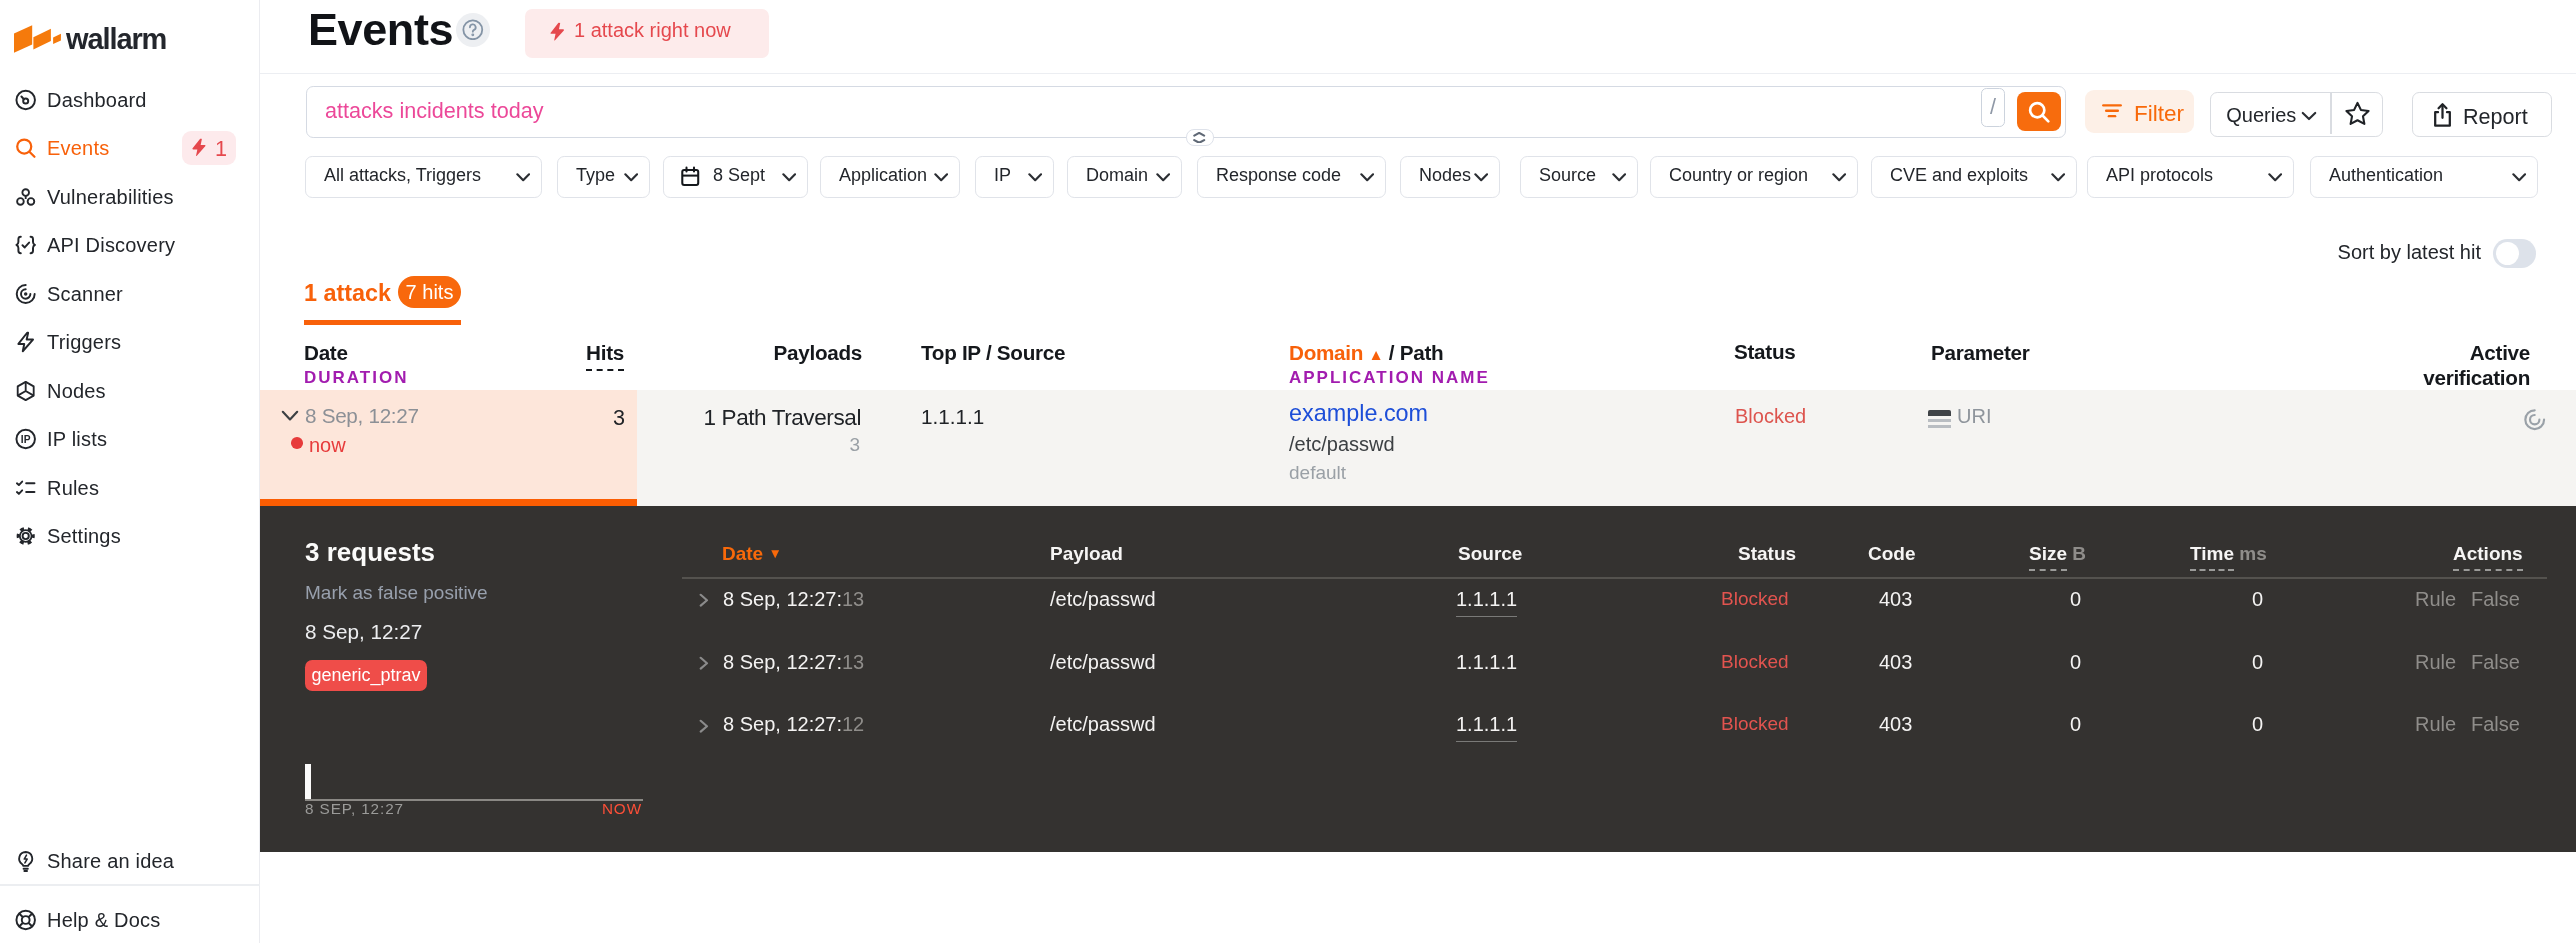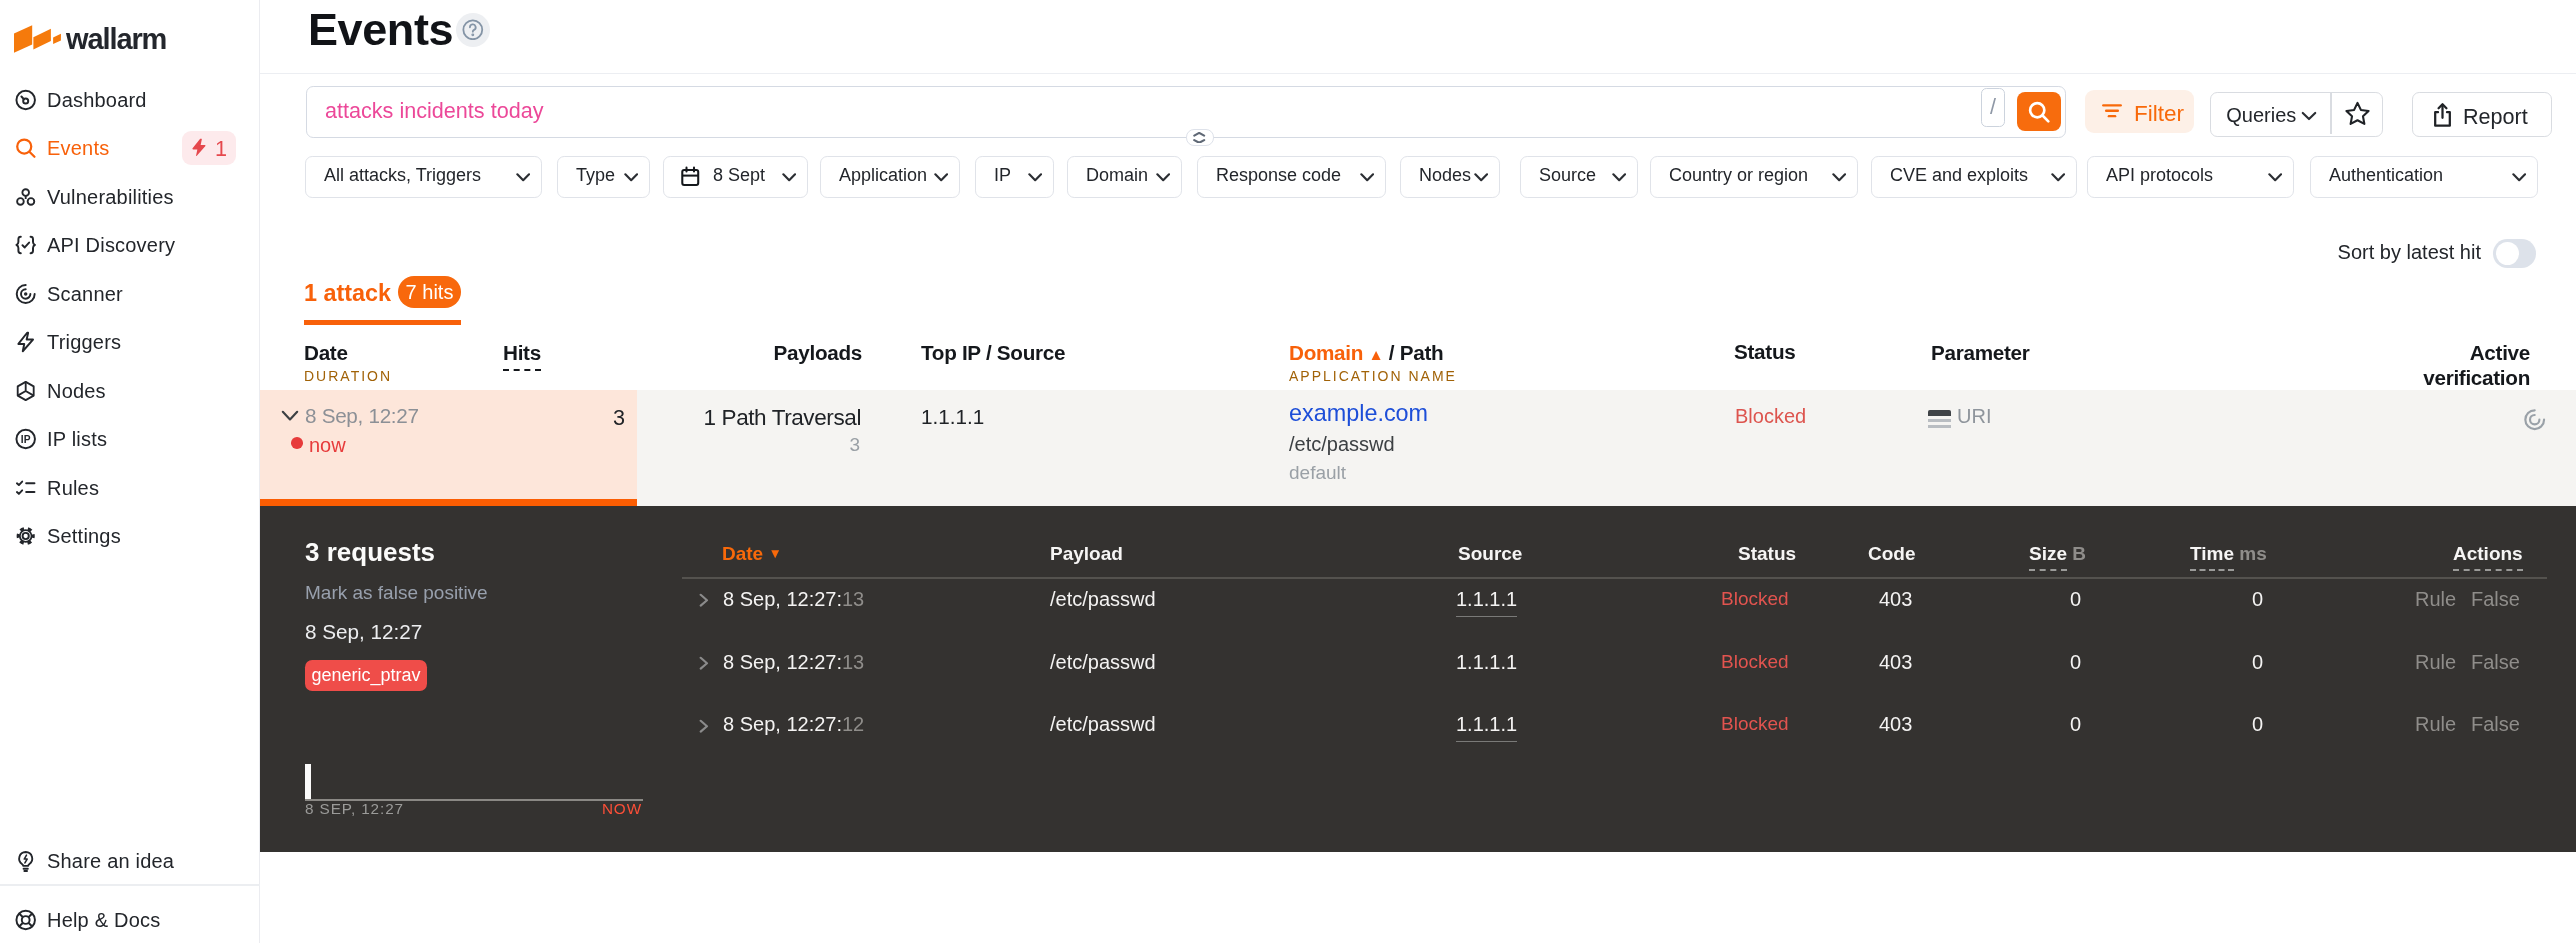--- a/index.html
+++ b/index.html
@@ -44,21 +44,21 @@
   
   #tab1 { position:absolute; left:304px; top:280px; font-size:23.4px; font-weight:700; color:#f8610a; }
   #hitspill { position:absolute; left:398px; top:276px; width:63px; height:32px; background:#f8680c; border-radius:16px; color:#fff; font-size:20px; text-align:center; line-height:32px; }
   #tabline { position:absolute; left:304px; top:320px; width:157px; height:5.4px; background:#f8610a; }
   #sortlbl { position:absolute; left:2212px; top:241px; width:269px; text-align:right; font-size:20px; color:#23262b; }
   #toggle { position:absolute; left:2493px; top:239px; width:43px; height:29px; background:#dde2ea; border-radius:14.4px; }
   #toggle .knob { position:absolute; left:2.7px; top:2.7px; width:23.4px; height:23.4px; border-radius:50%; background:#fff; }
 
   
   .th { position:absolute; font-size:20.7px; font-weight:700; color:#15181c; white-space:nowrap; letter-spacing:-0.3px; }
-  .sub { position:absolute; font-size:14px; color:#a16207; letter-spacing:2px; }
+  .sub { position:absolute; font-size:17px; color:#a21caf; letter-spacing:2px;font-weight:bold; }
   #row1 { position:absolute; left:260px; top:390px; width:2316px; height:116px; background:#f5f4f2; }
   #datecell { position:absolute; left:0; top:0; width:377px; height:109px; background:#fde6da; }
   #datebar { position:absolute; left:0; top:109px; width:377px; height:7.2px; background:#fb5d02; }
   .cellt { position:absolute; white-space:nowrap; }
 
   
   #dark { position:absolute; left:260px; top:506px; width:2316px; height:346px; background:#343230; }
   #dark .w { color:#f4f3f2; } 
   #dark .g { color:#8f8d8a; }
   .dth { position:absolute; font-size:19px; font-weight:700; color:#f6f5f4; white-space:nowrap; }
@@ -182,20 +182,26 @@
 
   <div id="topbar"></div>
   <div id="title">Events</div>
   <div id="helpc">
     <svg style="position:absolute; left:6.3px; top:6.3px;" width="21.6" height="21.6" viewBox="0 0 24 24" fill="none" stroke="#8494a6" stroke-width="2">
       <circle cx="12" cy="12" r="10.5"></circle>
       <path d="M8.8 9.2 a3.2 3.2 0 1 1 4.6 2.9 c-1 .5-1.4 1-1.4 2" stroke-linecap="round"></path>
       <circle cx="12" cy="17.6" r="0.6" fill="#8494a6"></circle>
     </svg>
   </div>
+  <div id="atkbadge">
+    <svg width="21.6" height="22.5" viewBox="0 0 24 24">
+        <path fill="#e5484d" d="M13.4 1.6 L4.3 13.2 a.8.8 0 0 0 .6 1.3 H10 l-1.5 7.2 a.5.5 0 0 0 .9.4 L19.7 10.5 a.8.8 0 0 0 -.6-1.3 H14 l1.4-7 a.5.5 0 0 0-.9-.4 Z" transform="scale(0.95)"></path>
+      </svg>
+    <span>1 attack right now</span>
+  </div>
 
   <div id="searchbox">
     <div class="q">attacks incidents today</div>
     <div id="slashkey">/</div>
     <div id="sbtn">
       <svg style="position:absolute;left:10px;top:8px;" width="24" height="24" viewBox="0 0 27 27" fill="none" stroke="#fff" stroke-width="3" stroke-linecap="round">
         <circle cx="11.5" cy="11.5" r="8"></circle>
           <path d="M17.5 17.5 L24 24"></path>
       </svg>
     </div>
@@ -323,21 +329,21 @@
   <div id="hitspill">7 hits</div>
   <div id="tabline"></div>
   <div id="sortlbl">Sort by latest hit</div>
   <div id="toggle">
       <div class="knob"></div>
     </div>
 
   <div id="thead">
       <div class="th" style="left:304px;top:341px;">Date</div>
       <div class="sub" style="left:304px;top:368px;">DURATION</div>
-      <div class="th" style="left:503px;top:341px;width:121px;text-align:left;"><span style="display:inline-block;border-bottom:2.7px dashed #15181c;padding-bottom:3.6px;">Hits</span></div>
+      <div class="th" style="left:503px;top:341px;width:121px;text-align:right;"><span style="display:inline-block;border-bottom:2.7px dashed #15181c;padding-bottom:3.6px;">Hits</span></div>
       <div class="th" style="left:683px;top:341px;width:179px;text-align:right;">Payloads</div>
       <div class="th" style="left:921px;top:341px;">Top IP / Source</div>
       <div class="th" style="left:1289px;top:341px;color:#f8610a;">Domain <span style="font-size:15.3px;">▲</span> <span style="color:#15181c;">/ Path</span></div>
       <div class="sub" style="left:1289px;top:368px;">APPLICATION NAME</div>
       <div class="th" style="left:1734px;top:340px;">Status</div>
       <div class="th" style="left:1931px;top:341px;">Parameter</div>
       <div class="th" style="left:2261px;top:340px;width:269px;text-align:right;line-height:25px;">Active<br>verification</div>
     </div>
 
   <div id="row1">

